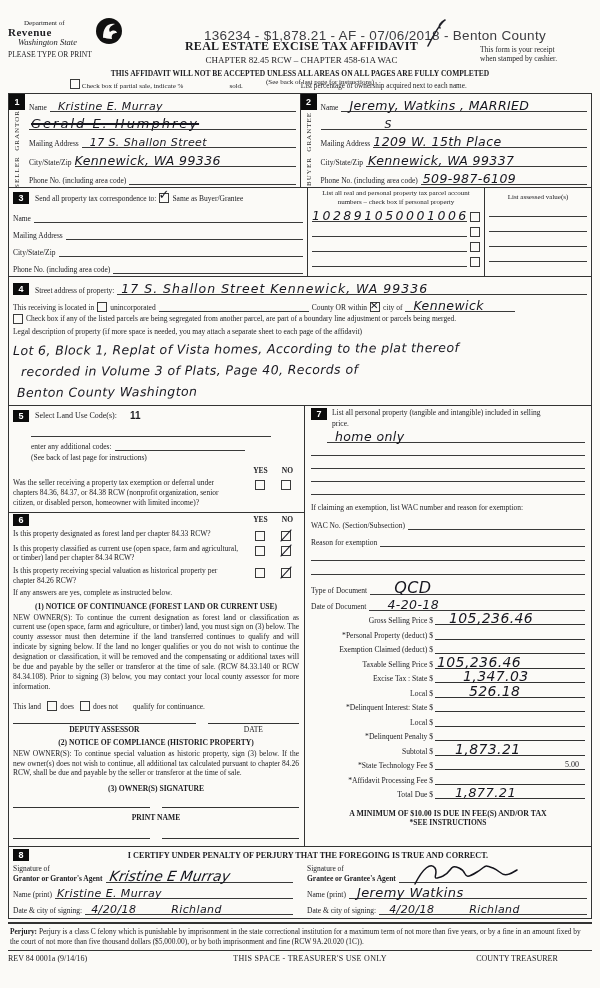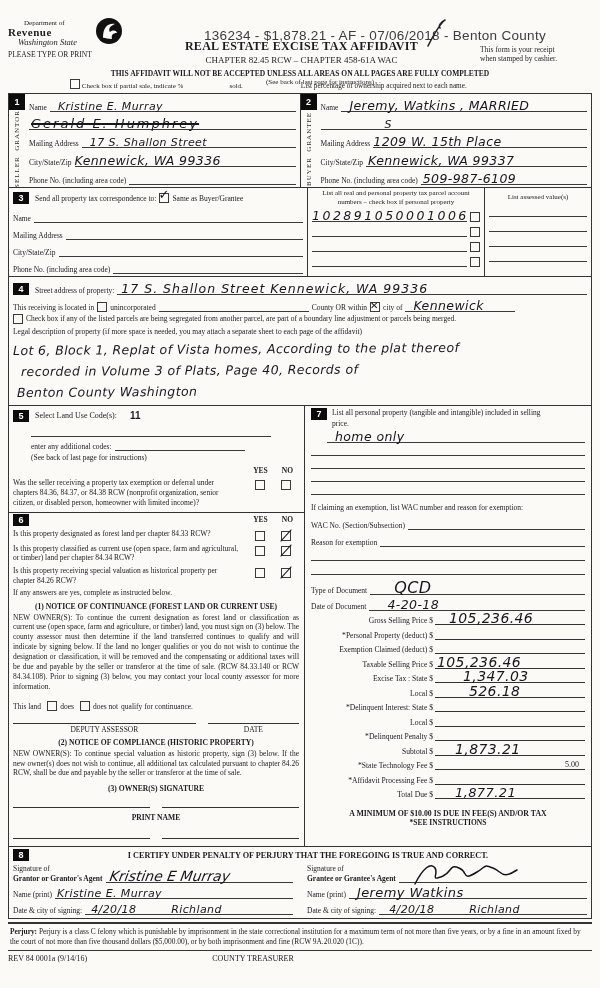--- a/index.html
+++ b/index.html
@@ -381,24 +381,24 @@
           </div>
         <div class="para">If any answers are yes, complete as instructed below.</div>
         <div class="nt">(1) NOTICE OF CONTINUANCE (FOREST LAND OR CURRENT USE)</div>
         <div class="para">NEW OWNER(S): To continue the current designation as forest land or classification as current use (open space, farm and agriculture, or timber) land, you must sign on (3) below. The county assessor must then determine if the land transferred continues to qualify and will indicate by signing below. If the land no longer qualifies or you do not wish to continue the designation or classification, it will be removed and the compensating or additional taxes will be due and payable by the seller or transferor at the time of sale. (RCW 84.33.140 or RCW 84.34.108). Prior to signing (3) below, you may contact your local county assessor for more information.</div>
         <div class="row" style="height:16px; align-items:flex-end; margin-top:3px;">
           <span class="lbl">This land</span>
           <span class="cb" style="margin:0 3px;"></span>
           <span class="lbl">does</span>
           <span class="cb" style="margin:0 3px;"></span>
           <span class="lbl">does not</span>
-          <span class="lbl" style="margin-left:0;">qualify for continuance.</span>
+          <span class="lbl" style="margin-left:12px;">qualify for continuance.</span>
         </div>
         <div class="sigline2">
-          <span class="sl" style="flex:2;">DEPUTY ASSESSOR</span>
+          <span class="sl" style="flex:2;font-weight:bold;">DEPUTY ASSESSOR</span>
           <span class="sl">DATE</span>
         </div>
         <div class="nt">(2) NOTICE OF COMPLIANCE (HISTORIC PROPERTY)</div>
         <div class="para">NEW OWNER(S): To continue special valuation as historic property, sign (3) below. If the new owner(s) does not wish to continue, all additional tax calculated pursuant to chapter 84.26 RCW, shall be due and payable by the seller or transferor at the time of sale.</div>
         <div class="nt" style="margin-top:6px;">(3)  OWNER(S) SIGNATURE</div>
         <div class="sigline2" style="margin-top:14px;">
             <span class="sl"></span>
             <span class="sl"></span>
           </div>
         <div class="nt" style="font-weight:bold;">PRINT NAME</div>
@@ -599,16 +599,17 @@
     </div>
   </div>
 
   <div class="perjury">
     <span class="bold">Perjury:</span>
     <span>Perjury is a class C felony which is punishable by imprisonment in the state correctional institution for a maximum term of not more than five years, or by a fine in an amount fixed by the court of not more than five thousand dollars ($5,000.00), or by both imprisonment and fine (RCW 9A.20.020 (1C)).</span>
   </div>
 
   <div class="footer">
     <span class="f1">REV 84 0001a (9/14/16)</span>
+    <span class="f2">THIS SPACE - TREASURER'S USE ONLY</span>
     <span class="f3">COUNTY TREASURER</span>
   </div>
 
 </div>
 
 </body></html>

